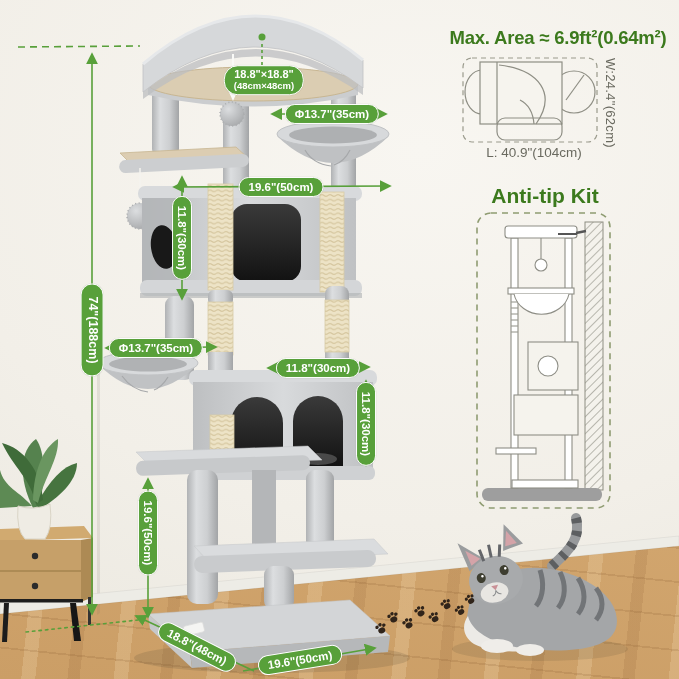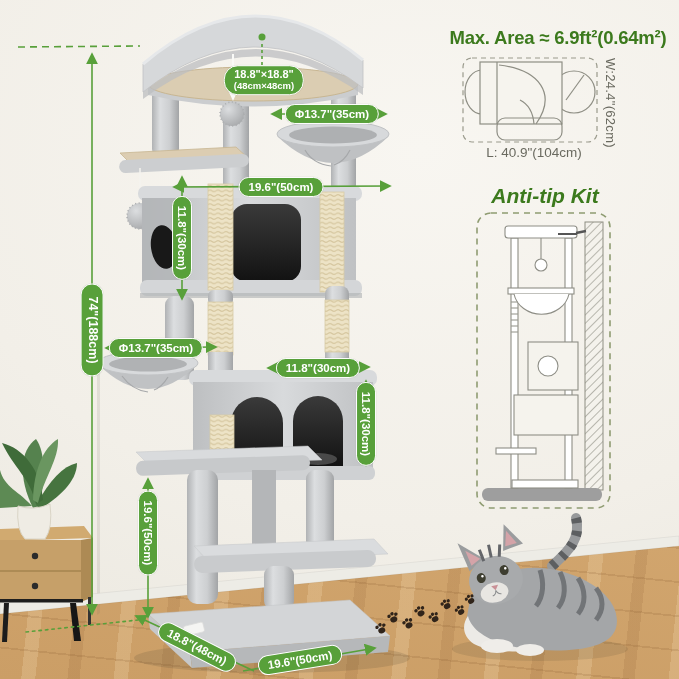--- a/index.html
+++ b/index.html
@@ -10,21 +10,21 @@
   .floor{position:absolute;inset:0;
      clip-path:polygon(0 612px,679px 545px,679px 679px,0 679px);
      background:
        repeating-linear-gradient(186deg, rgba(125,80,38,.16) 0 1.8px, rgba(255,255,255,0) 1.8px 34px),
        repeating-linear-gradient(96deg, rgba(255,236,200,.20) 0 14px, rgba(0,0,0,0) 14px 46px, rgba(120,70,30,.12) 46px 58px, rgba(0,0,0,0) 58px 92px),
        linear-gradient(186deg, #e2ba85 0%, #d7ac75 45%, #cb9e66 100%);}
   svg.scene{position:absolute;inset:0;}
   .dim{stroke:var(--accent,#58a03a);stroke-width:1.6;fill:none;}
   .lbl{position:absolute;color:var(--heading,#3c7a1d);font-weight:bold;}
   .lbl-max{left:436px;top:27px;width:244px;text-align:center;font-size:18.5px;letter-spacing:-.2px;}
-  .lbl-anti{left:460px;top:184px;width:170px;text-align:center;font-size:21px;font-style:italic;}
+  .lbl-anti{left:460px;top:184px;width:170px;text-align:center;font-size:21px;}
   .lbl-info{position:absolute;color:var(--info,#6a6a60);font-size:13px;}
   .lbl-w{left:603px;top:58px;writing-mode:vertical-rl;letter-spacing:.3px;}
   .lbl-l{left:478px;top:145px;width:112px;text-align:center;font-size:13.5px;}
   .pill{position:absolute;background:var(--accent,#58a03a);color:#fff;font-weight:bold;
         font-size:11.5px;line-height:1.05;padding:3px 9px;border:1.5px solid #fff;
         border-radius:14px;white-space:nowrap;text-align:center;
         transform:translate(-50%,-50%);box-shadow:0 0 0 .5px rgba(0,0,0,.06);}
   .pill.v{transform:translate(-50%,-50%) rotate(90deg);}
   .pill.big{font-size:12.5px;padding:4px 12px;}
   .pill .sub{display:block;font-size:9.5px;text-align:center;}

